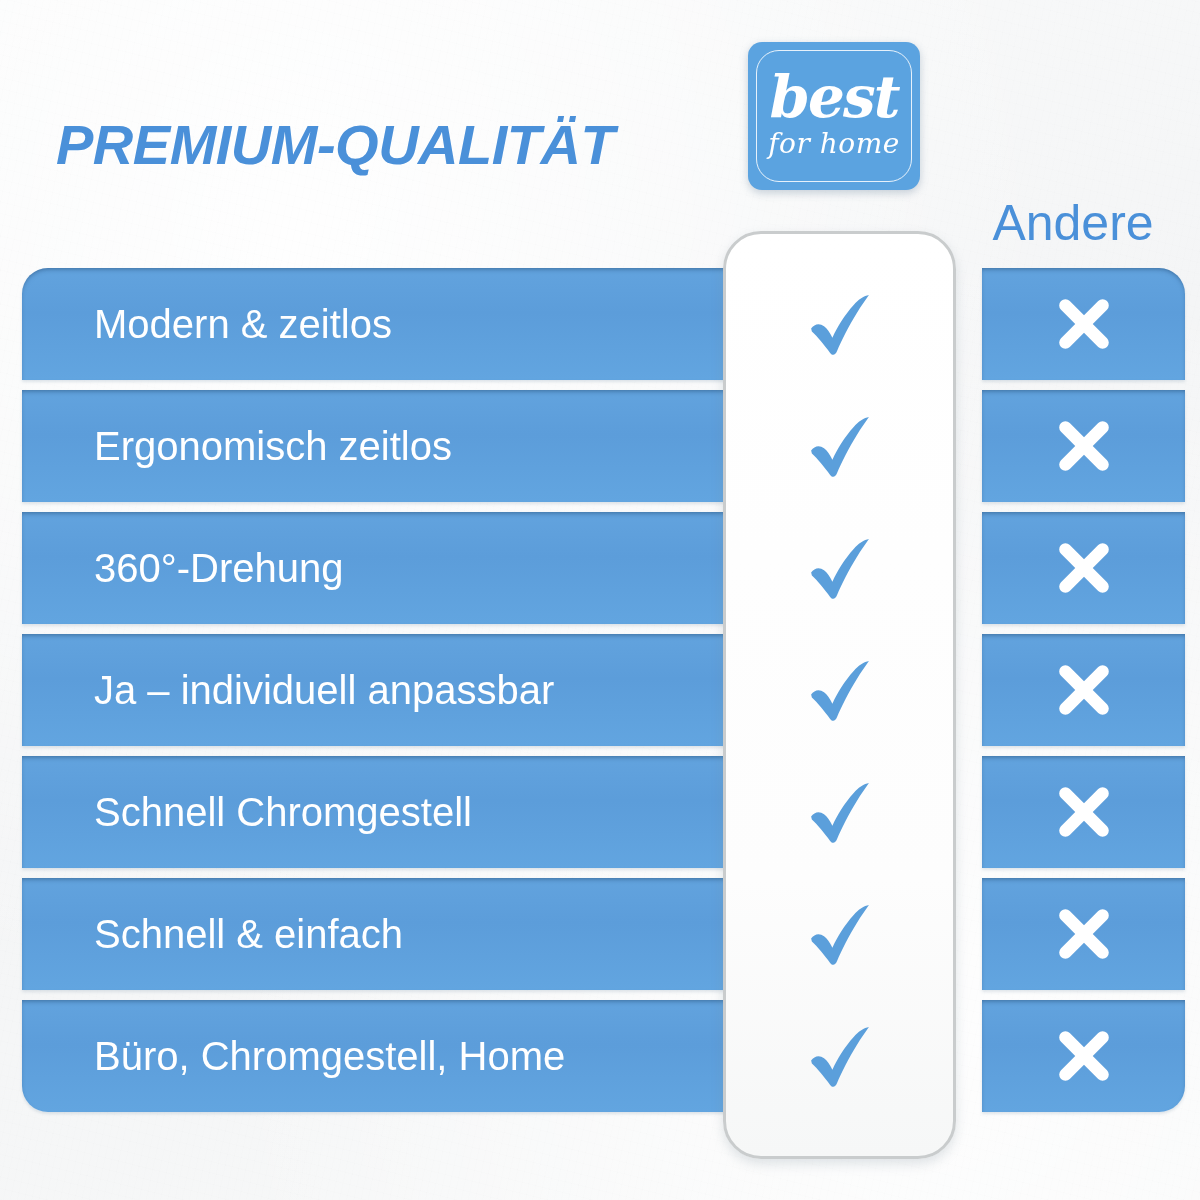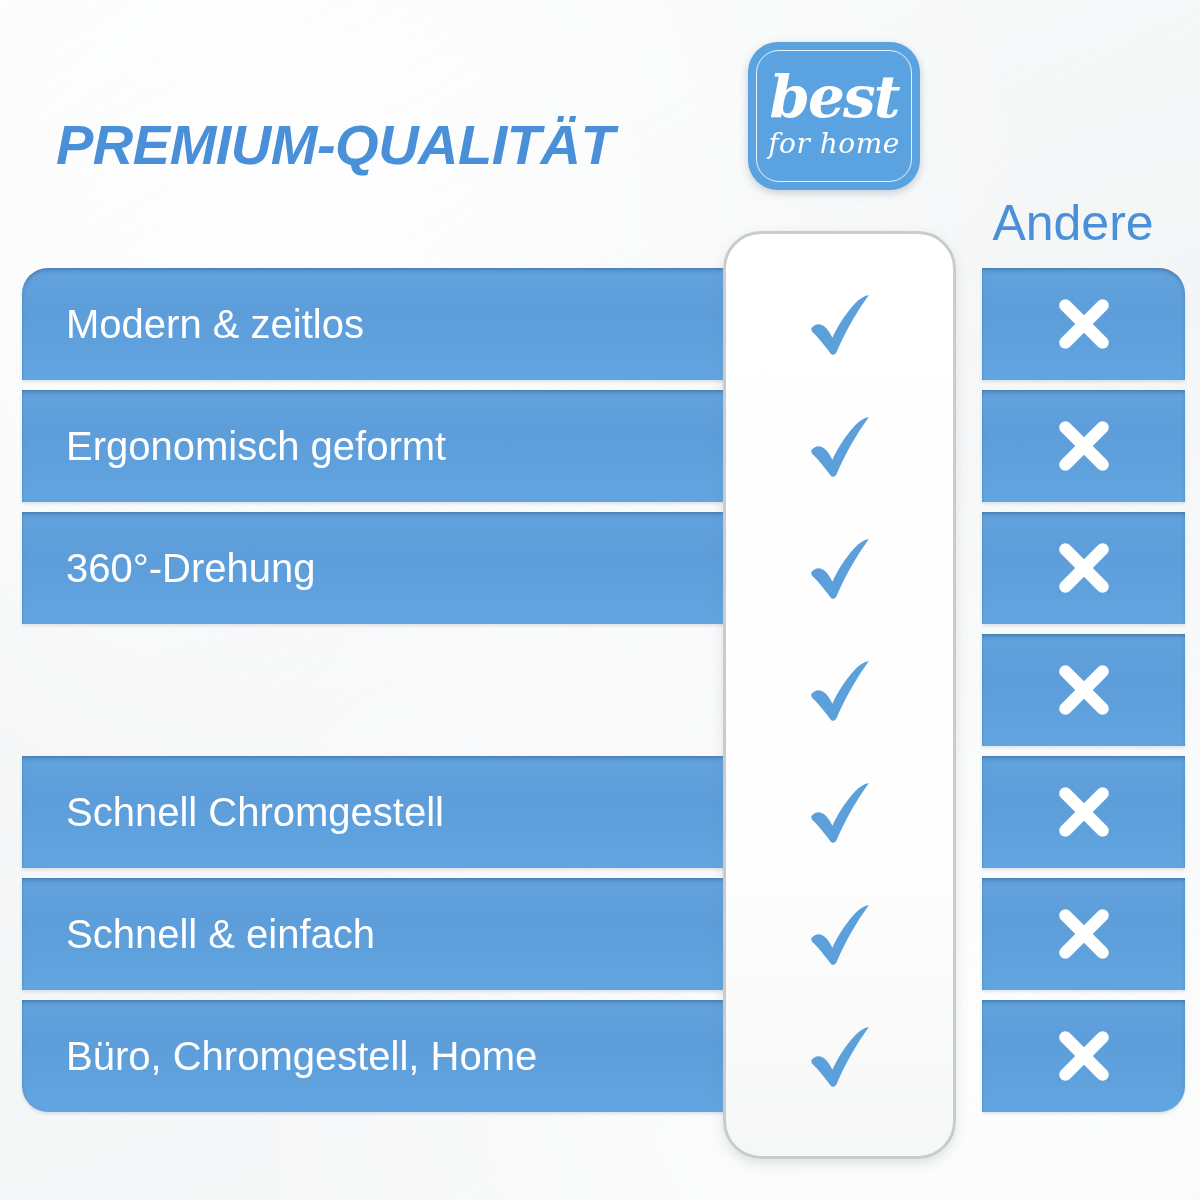--- a/index.html
+++ b/index.html
@@ -32,21 +32,21 @@
     letter-spacing:-0.5px;
     color:#4a90d9;
     white-space:nowrap;
     text-shadow:0 1px 0 rgba(255,255,255,.65);
   }
 
   
   #logo{
     position:absolute;left:748px;top:42px;width:172px;height:148px;
     background:#5ba3e0;
-    border-radius:30px;
+    border-radius:14px;
     box-shadow:0 3px 9px rgba(80,110,140,.30);
   }
   #logo-inner-border{
     position:absolute;left:8px;top:8px;right:8px;bottom:8px;
     border:1.5px solid rgba(255,255,255,.85);
     border-radius:23px;
   }
   #logo-best{
     position:absolute;left:0;right:0;top:26px;
     text-align:center;
@@ -92,21 +92,21 @@
     position:absolute;left:0;top:0;width:728px;height:112px;
     background:linear-gradient(180deg,#62a3de 0%,#5c9dda 40%,#62a5e0 100%);
     box-shadow:inset 0 3px 5px -2px rgba(25,60,100,.55),
                0 2px 3px rgba(90,120,150,.18);
     display:flex;align-items:center;
   }
   .row:first-child .cell-left{border-top-left-radius:26px;}
   .row:last-child  .cell-left{border-bottom-left-radius:26px;}
 
   .label{
-    padding-left:44px;
+    padding-left:72px;
     color:#ffffff;
     font-size:40px;
     line-height:44px;
     font-weight:400;
     white-space:nowrap;
     letter-spacing:0px;
   }
 
   
   .cell-mid{
@@ -173,21 +173,21 @@
         <svg class="cross" viewBox="0 0 100 100">
   <g stroke="#ffffff" stroke-width="20" stroke-linecap="round">
     <line x1="20" y1="20" x2="80" y2="80"></line>
     <line x1="80" y1="20" x2="20" y2="80"></line>
   </g>
 </svg>
       </div>
     </div>
     <div class="row">
       <div class="cell-left">
-        <span class="label">Ergonomisch geformt</span>
+        <span class="label">Ergonomisch zeitlos</span>
       </div>
       <div class="cell-mid"></div>
       <div class="cell-right">
         <svg class="cross" viewBox="0 0 100 100">
   <g stroke="#ffffff" stroke-width="20" stroke-linecap="round">
     <line x1="20" y1="20" x2="80" y2="80"></line>
     <line x1="80" y1="20" x2="20" y2="80"></line>
   </g>
 </svg>
       </div>
@@ -200,20 +200,23 @@
       <div class="cell-right">
         <svg class="cross" viewBox="0 0 100 100">
   <g stroke="#ffffff" stroke-width="20" stroke-linecap="round">
     <line x1="20" y1="20" x2="80" y2="80"></line>
     <line x1="80" y1="20" x2="20" y2="80"></line>
   </g>
 </svg>
       </div>
     </div>
     <div class="row">
+      <div class="cell-left">
+        <span class="label">Ja – individuell anpassbar</span>
+      </div>
       <div class="cell-mid"></div>
       <div class="cell-right">
         <svg class="cross" viewBox="0 0 100 100">
   <g stroke="#ffffff" stroke-width="20" stroke-linecap="round">
     <line x1="20" y1="20" x2="80" y2="80"></line>
     <line x1="80" y1="20" x2="20" y2="80"></line>
   </g>
 </svg>
       </div>
     </div>

